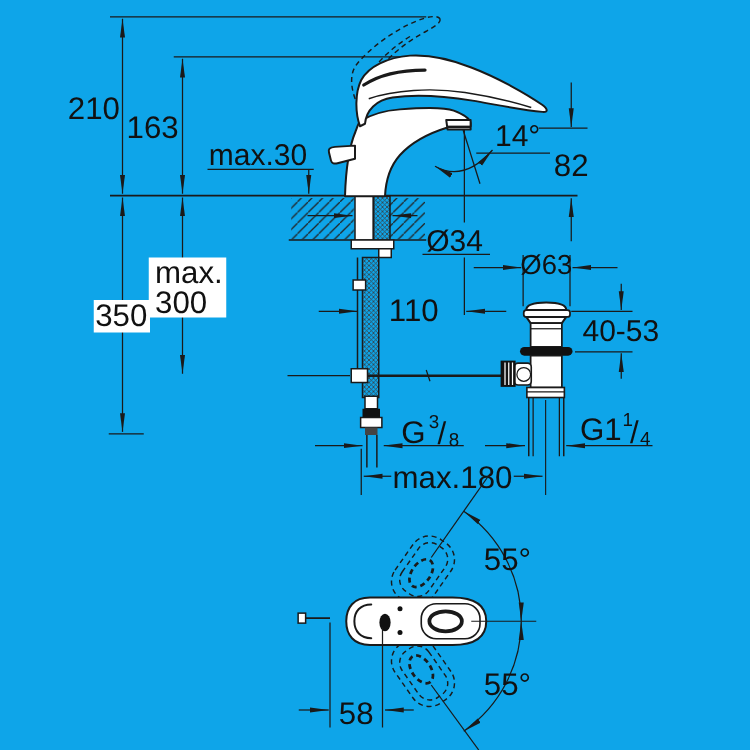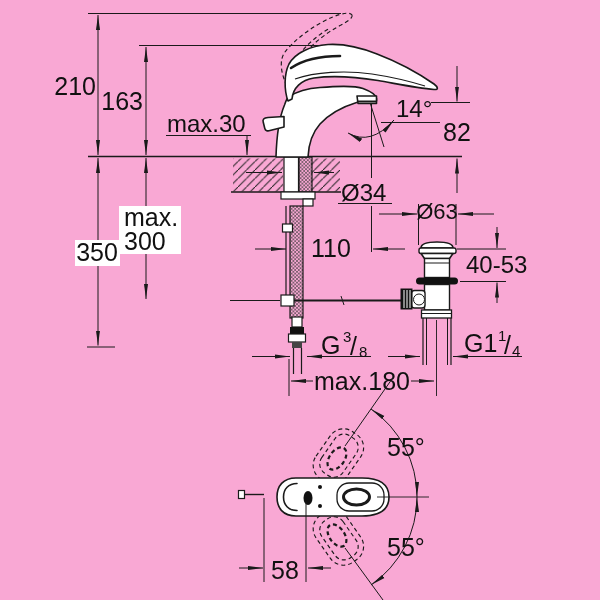--- a/index.html
+++ b/index.html
@@ -1,16 +1,16 @@
 <!DOCTYPE html>
 <html><head>
 <meta charset="utf-8">
 <style>
   html,body{margin:0;padding:0;background:#fff;}
-  .canvas{position:relative;width:600px;height:600px;background:#f9a8d4;overflow:hidden;}
+  .canvas{position:relative;width:600px;height:600px;background:#0ea5e9;overflow:hidden;}
   svg{display:block;}
   svg text{font-family:"Liberation Sans","DejaVu Sans",sans-serif;fill:#111;}
   .t25{font-size:25px;}
   .t24{font-size:24px;}
   .t22{font-size:22px;}
   .t15{font-size:15px;}
   .obj{stroke:#1a1a1a;fill:none;stroke-width:1.6;stroke-linecap:round;stroke-linejoin:round;}
   .objw{stroke:#1a1a1a;fill:#ffffff;stroke-width:1.6;stroke-linejoin:round;}
   .thin{stroke:#1a1a1a;fill:none;stroke-width:1;}
   .med{stroke:#1a1a1a;fill:none;stroke-width:1.3;}

